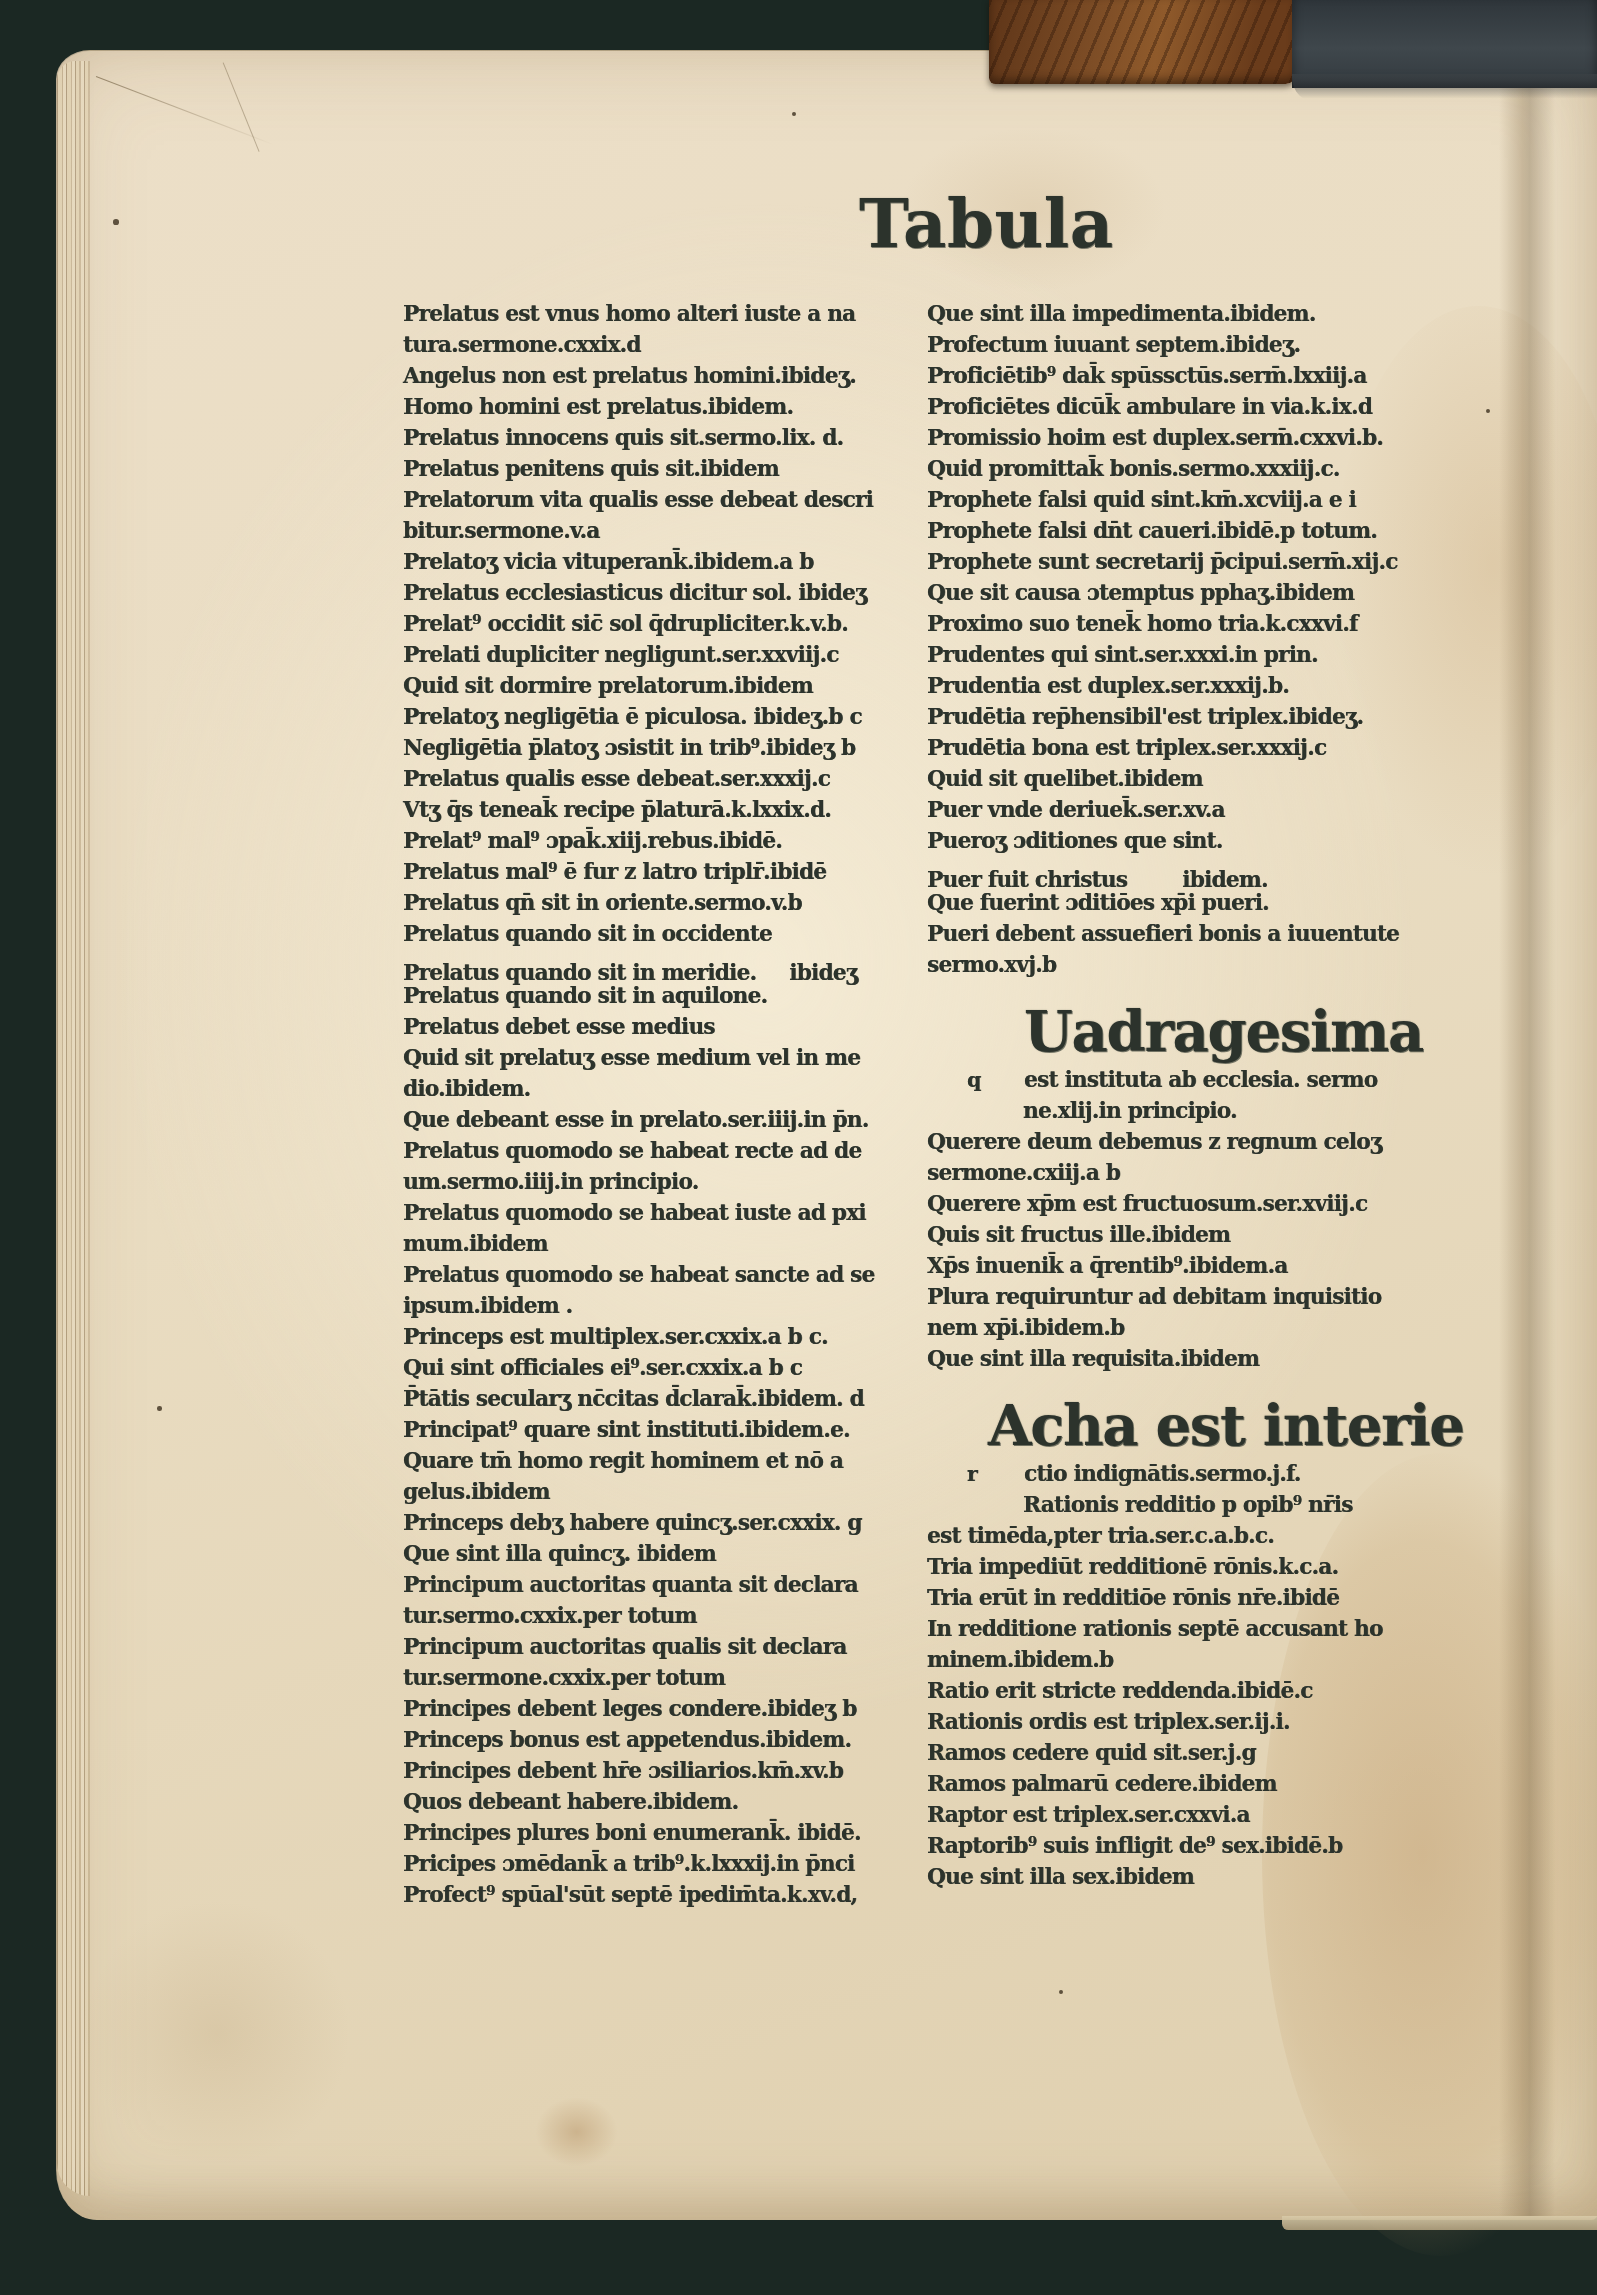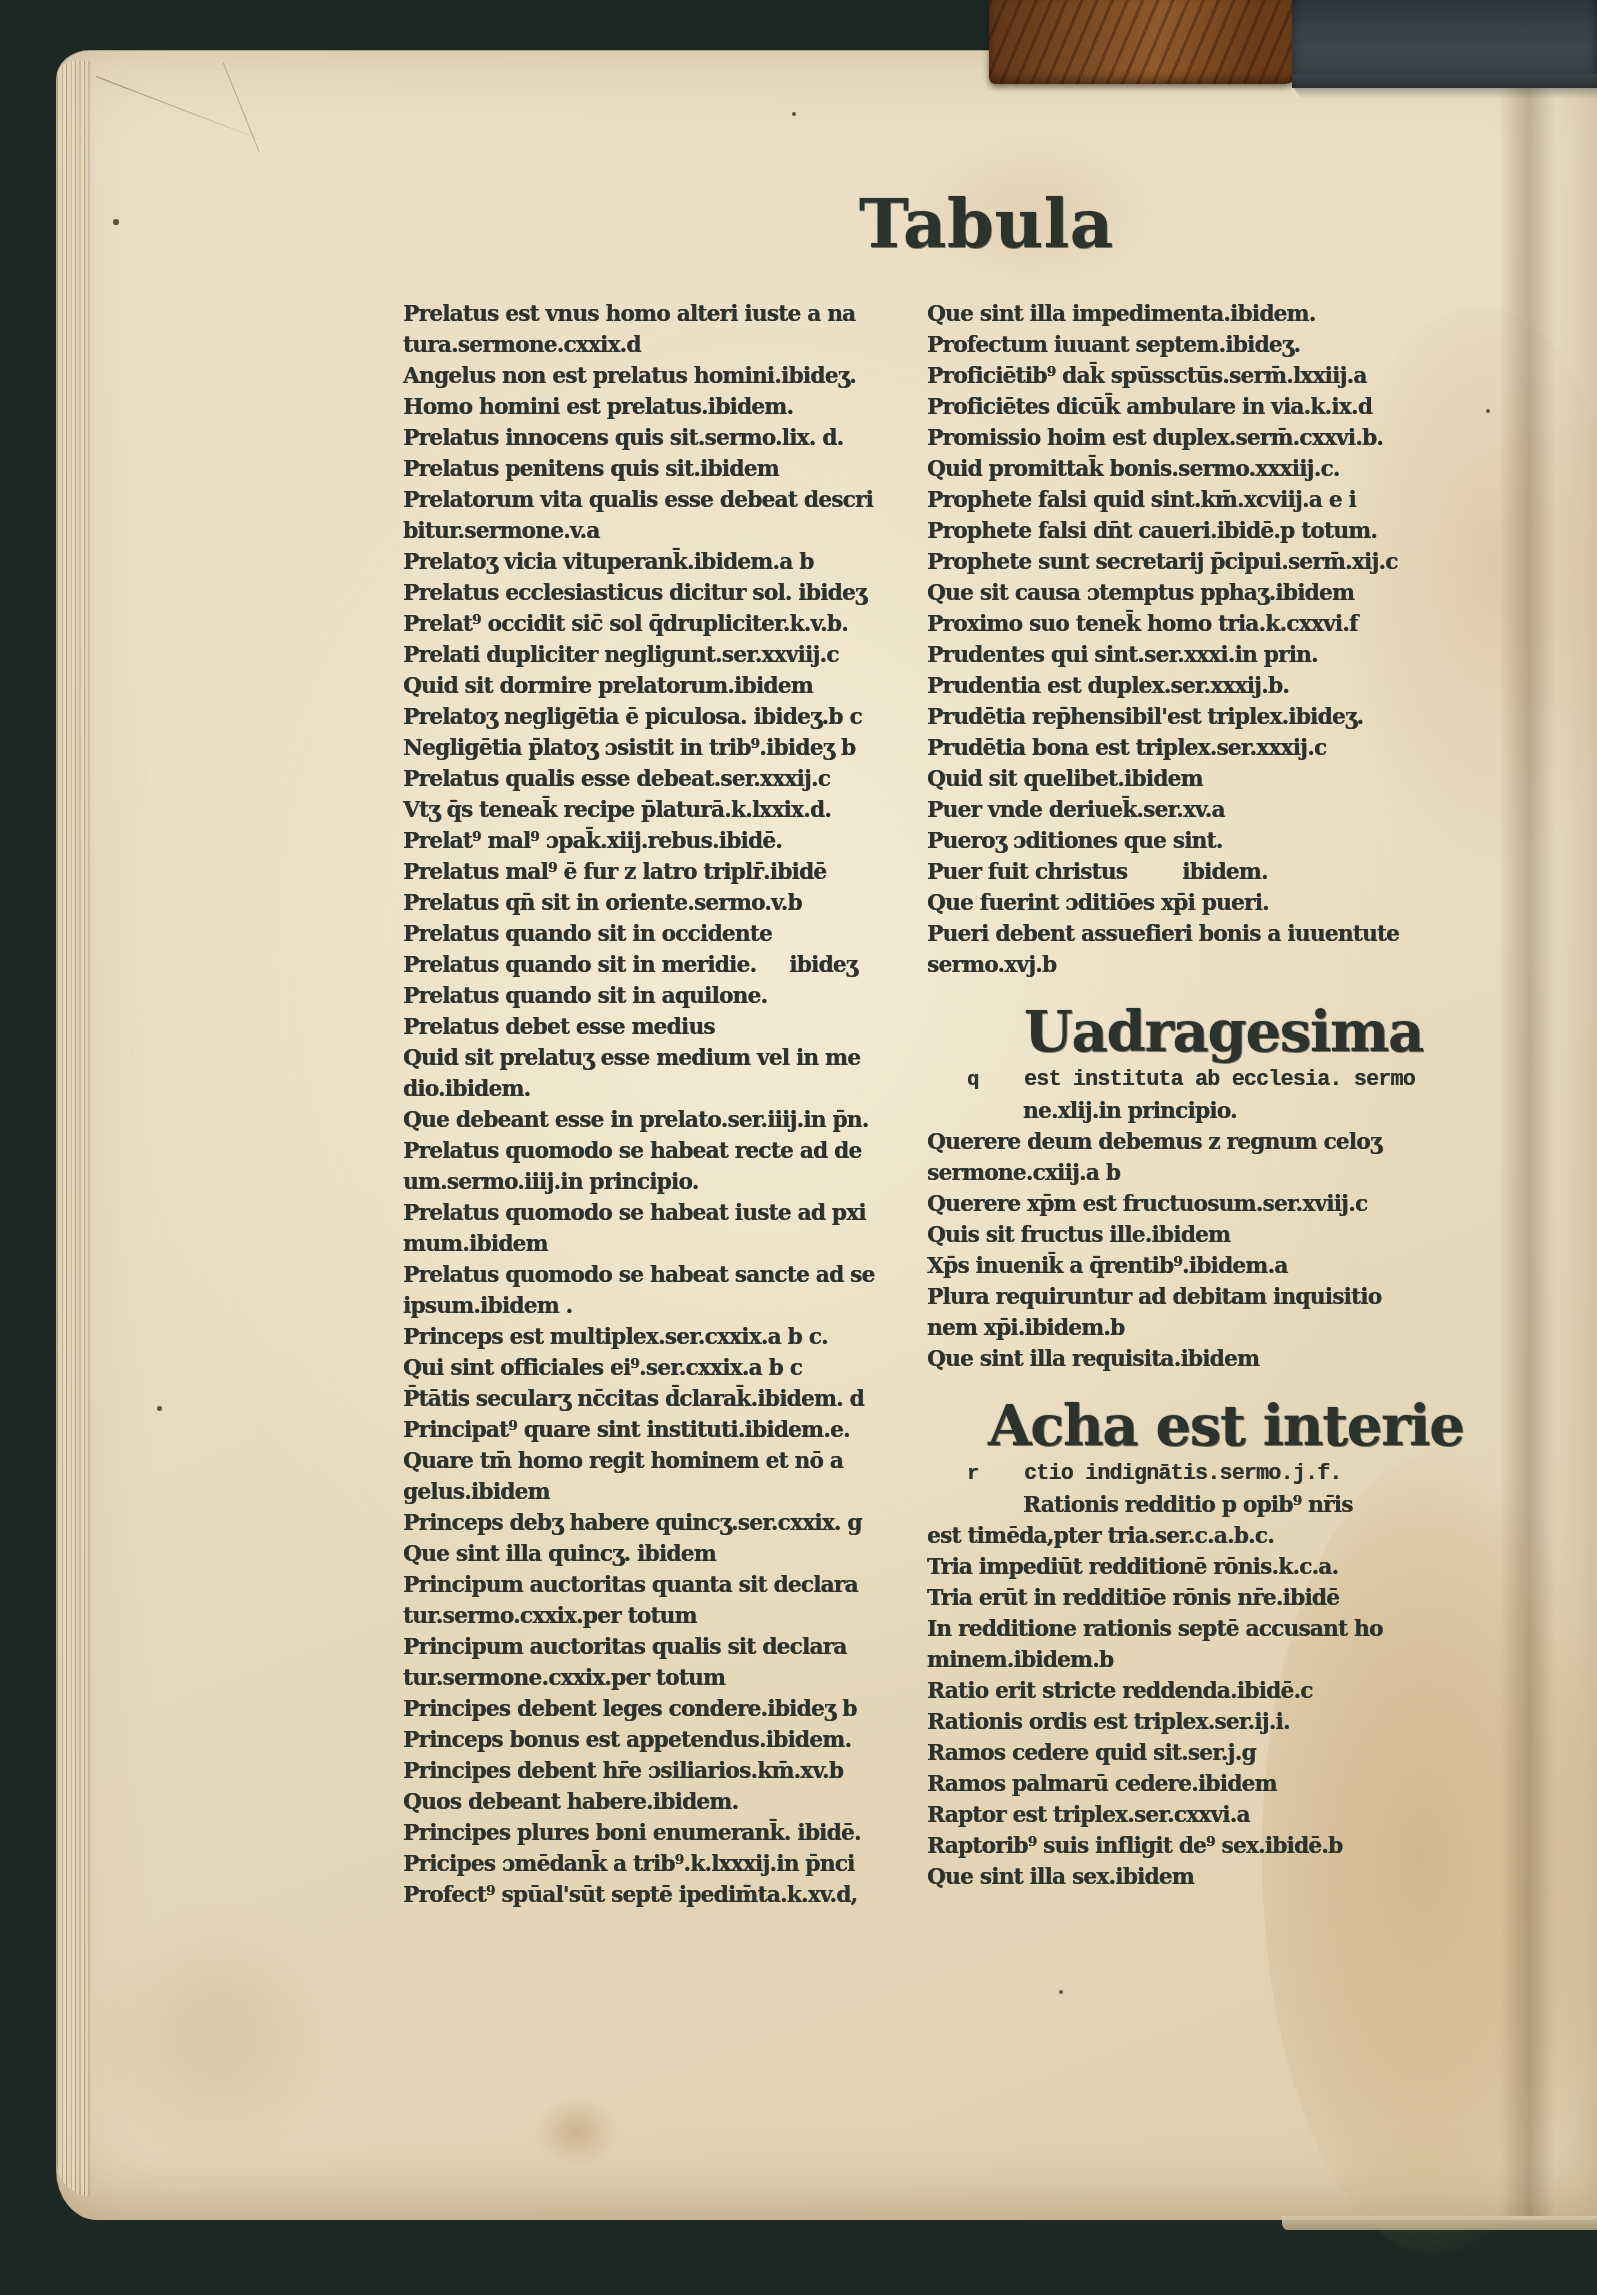--- a/index.html
+++ b/index.html
@@ -90,22 +90,22 @@
     position:absolute;top:298px;
     font-size:21.7px;font-weight:bold;letter-spacing:-0.8px;
     white-space:nowrap;
     text-shadow:0.4px 0.4px 0 rgba(44,51,44,.55), 0 0 0.6px rgba(44,51,44,.4);
   }
   .col-left{left:403px;width:498px;}
   .col-right{left:927px;width:511px;}
   .line{height:31px;line-height:31px;}
   .line.indent{padding-left:96px;}
   .guide{display:inline-block;width:57px;padding-left:40px;box-sizing:content-box;font-size:20.4px;}
-  .line.has-guide{padding-left:0;font-family:Liberation Mono, monospace;}
-  .gap-span{display:inline-block;}
+  .line.has-guide{padding-left:0;}
+  .gap-span{display:inline-block;margin-top:8px;}
   .gap-l{margin-left:33px;}
   .gap-r{margin-left:55px;}
   .heading{
     height:64px;line-height:62px;font-size:56px;letter-spacing:-1.3px;
     text-shadow:1px 1px 0 rgba(44,51,44,.6), 0 0 1.3px rgba(44,51,44,.5);
     margin-top:20px;
   }
   .heading-0{padding-left:97px;}
   .heading-1{padding-left:61px;}
 </style>

